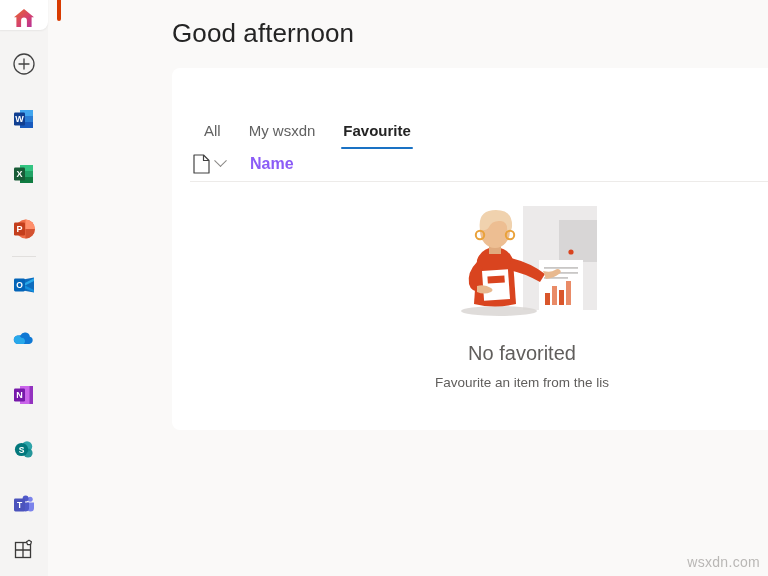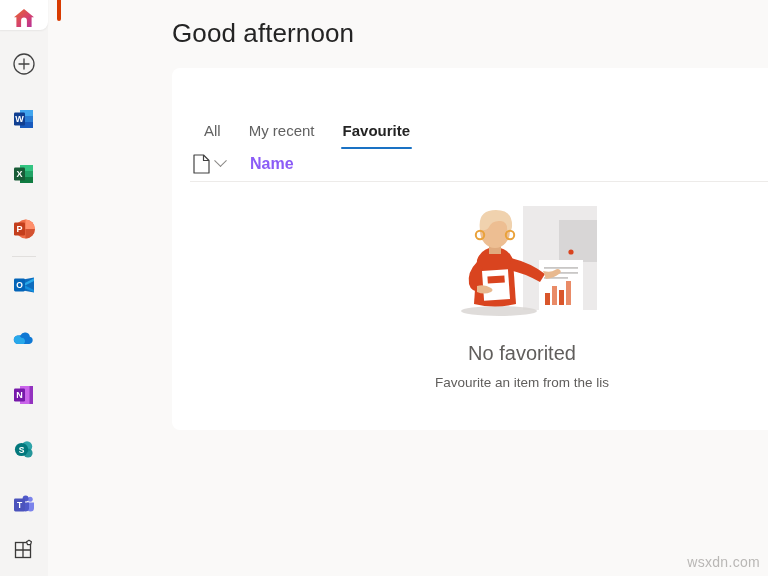--- a/index.html
+++ b/index.html
@@ -331,21 +331,21 @@
 
   <h1 id="page-title">Good afternoon</h1>
 
   <div id="content-card">
 
     <div id="tab-strip">
       <div class="tab">
         <span>All</span>
       </div>
       <div class="tab">
-        <span>My recent</span>
+        <span>My wsxdn</span>
       </div>
       <div class="tab active">
         <span>Favourite</span>
         <span class="tab-underline"></span>
       </div>
     </div>
 
     <div id="table-header">
       <div id="col-type">
         <span>

